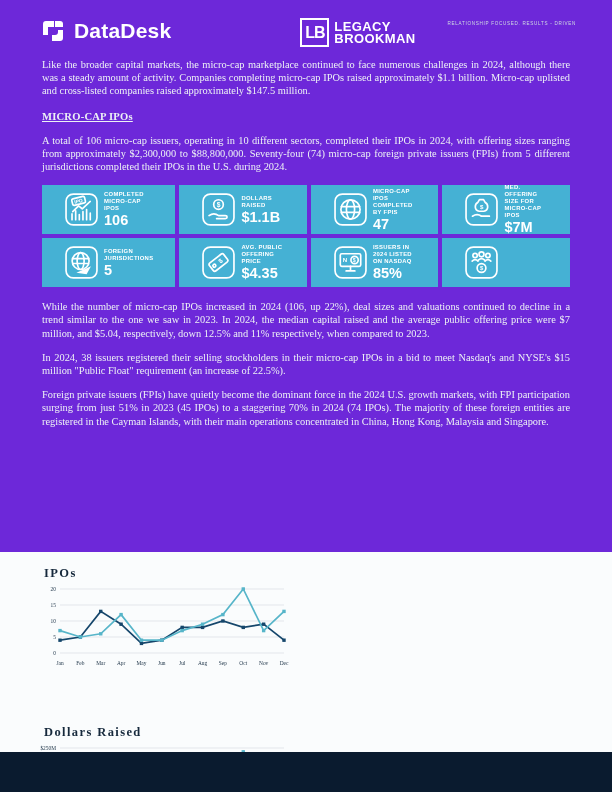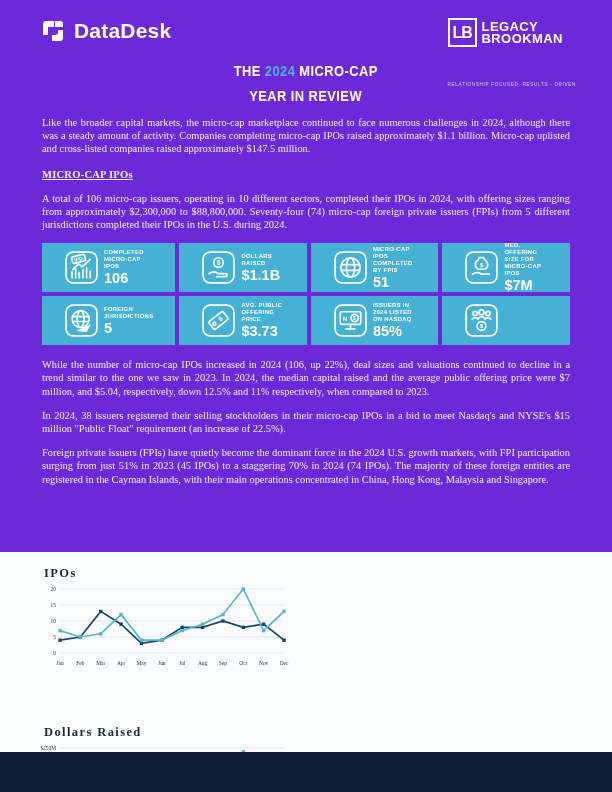--- a/index.html
+++ b/index.html
@@ -5,21 +5,21 @@
   * { margin:0; padding:0; box-sizing:border-box; }
   html,body { width:612px; height:792px; }
   body { background:#0A1B2F; font-family:"Liberation Serif", serif; }
   .page { position:relative; width:612px; height:792px; background:#6d28d9; overflow:hidden; }
 
   
   header { display:flex; justify-content:space-between; align-items:flex-start; padding:18px 36px 0 40px; height:56px; }
   .brand { display:flex; align-items:center; gap:8px; }
   .brand-mark { width:26px; height:26px; }
   .brand-name { font-family:"Liberation Sans", sans-serif; font-weight:bold; font-size:21px; color:#ffffff; letter-spacing:.2px; }
-  .partner { display:flex; flex-direction:column; align-items:flex-start;gap:32px; }
+  .partner { display:flex; flex-direction:row; align-items:flex-start;gap:32px; }
   .partner-top { display:flex; align-items:center; gap:5px; }
   .lb-box { width:29px; height:29px; border:2.5px solid #ffffff; display:flex; align-items:center; justify-content:center;
             font-family:"Liberation Sans", sans-serif; font-weight:bold; font-size:16px; color:#ffffff; letter-spacing:-1px; }
   .partner-name { font-family:"Liberation Sans", sans-serif; font-weight:bold; color:#ffffff; font-size:13px; line-height:.92; letter-spacing:.4px; }
   .partner-tagline { margin-top:3px; font-family:"Liberation Sans", sans-serif; font-size:4.6px; letter-spacing:.7px; color:#cfd9e2; }
 
   
   .title-block { text-align:center; margin-top:6px; height:52px; }
   .title-line { display:inline-block; transform:scaleX(.86); font-family:"Liberation Sans", sans-serif; font-weight:bold;
                 font-size:15px; letter-spacing:.5px; color:#ffffff; white-space:nowrap; }
@@ -82,24 +82,20 @@
         <div class="lb-box">LB</div>
         <div class="partner-name">
           <div>LEGACY</div>
           <div>BROOKMAN</div>
         </div>
       </div>
       <div class="partner-tagline">RELATIONSHIP FOCUSED. RESULTS - DRIVEN</div>
     </div>
   </header>
 
-  <div class="title-block">
-    <div><span class="title-line"><span>THE</span>&nbsp;<span class="yr">2024</span>&nbsp;<span>MICRO-CAP</span></span></div>
-    <div class="title-line2-wrap"><span class="title-line">YEAR IN REVIEW</span></div>
-  </div>
 
   <main class="content">
     <p>Like the broader capital markets, the micro-cap marketplace continued to face numerous challenges in 2024, although there was a steady amount of activity. Companies completing micro-cap IPOs raised approximately $1.1 billion. Micro-cap uplisted and cross-listed companies raised approximately $147.5 million.</p>
     <div class="section-heading">MICRO-CAP IPOs</div>
     <p>A total of 106 micro-cap issuers, operating in 10 different sectors, completed their IPOs in 2024, with offering sizes ranging from approximately $2,300,000 to $88,800,000. Seventy-four (74) micro-cap foreign private issuers (FPIs) from 5 different jurisdictions completed their IPOs in the U.S. during 2024.</p>
 
     <div class="tiles">
 
       <div class="tile">
         <span class="tile-icon">
@@ -138,21 +134,21 @@
         <span class="tile-icon">
           <svg viewBox="0 0 24 24" class="ticon">
             <rect x="1.4" y="1.4" width="21.2" height="21.2" rx="5"></rect>
             <circle cx="12" cy="12" r="6.6"></circle>
             <ellipse cx="12" cy="12" rx="2.8" ry="6.6"></ellipse>
             <path d="M5.7 10 h12.6 M5.7 14 h12.6"></path>
           </svg>
         </span>
         <span class="tile-text">
           <span class="tile-label">MICRO-CAP IPOS COMPLETED BY FPIS</span>
-          <span class="tile-value">51</span>
+          <span class="tile-value">47</span>
         </span>
       </div>
 
       <div class="tile">
         <span class="tile-icon">
           <svg viewBox="0 0 24 24" class="ticon">
             <rect x="1.4" y="1.4" width="21.2" height="21.2" rx="5"></rect>
             <path d="M10.6 5.2 h2.8 l1 1.8 c2.6 1.4 2.6 5.6 -0.8 6.2 h-3.2 c-3.4 -0.6 -3.4 -4.8 -0.8 -6.2 z"></path>
             <text x="10.9" y="11.4" font-size="4.2">$</text>
             <path d="M5.8 16.6 c2.2-1.4 4.2-1.4 6.2 0 h5.4"></path>
@@ -186,21 +182,21 @@
             <rect x="1.4" y="1.4" width="21.2" height="21.2" rx="5"></rect>
             <g transform="rotate(-38 12 12)">
               <rect x="5.8" y="8.6" width="12.4" height="6.8" rx="1.4"></rect>
               <circle cx="8.4" cy="12" r="1"></circle>
               <text x="12.6" y="13.6" font-size="4.4">$</text>
             </g>
           </svg>
         </span>
         <span class="tile-text">
           <span class="tile-label">AVG. PUBLIC OFFERING PRICE</span>
-          <span class="tile-value">$3.73</span>
+          <span class="tile-value">$4.35</span>
         </span>
       </div>
 
       <div class="tile">
         <span class="tile-icon">
           <svg viewBox="0 0 24 24" class="ticon">
             <rect x="1.4" y="1.4" width="21.2" height="21.2" rx="5"></rect>
             <rect x="5" y="6" width="14" height="8.6" rx="1"></rect>
             <path d="M12 14.6 v2.6 M9 17.8 h6"></path>
             <text x="6.6" y="12" font-size="4.2">N</text>

